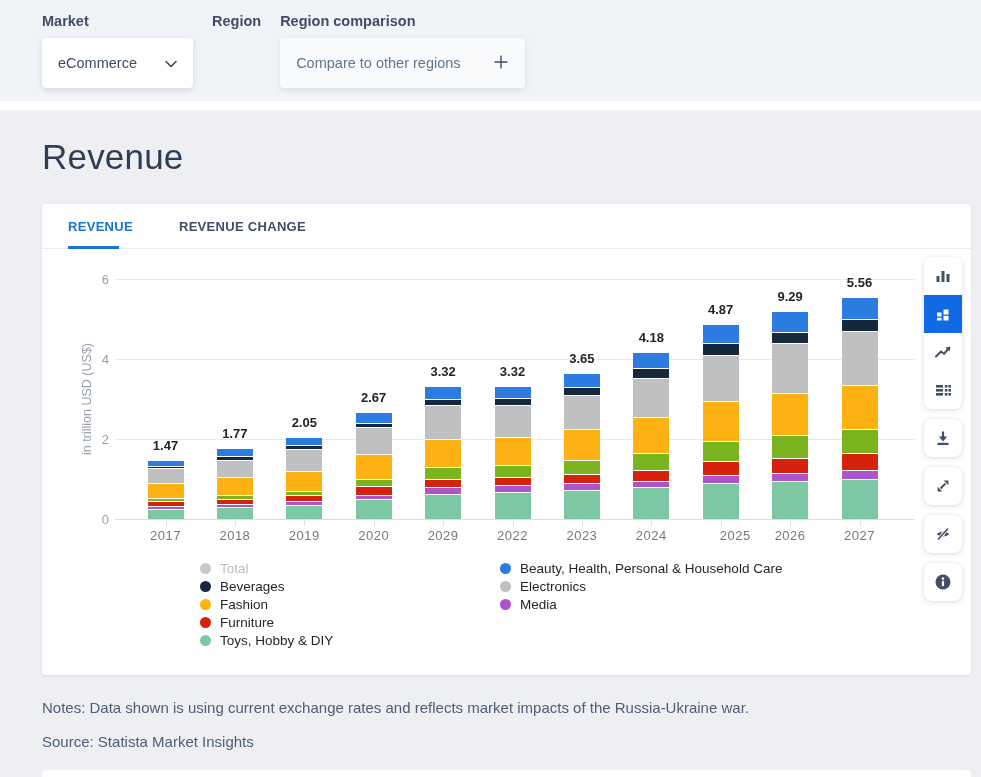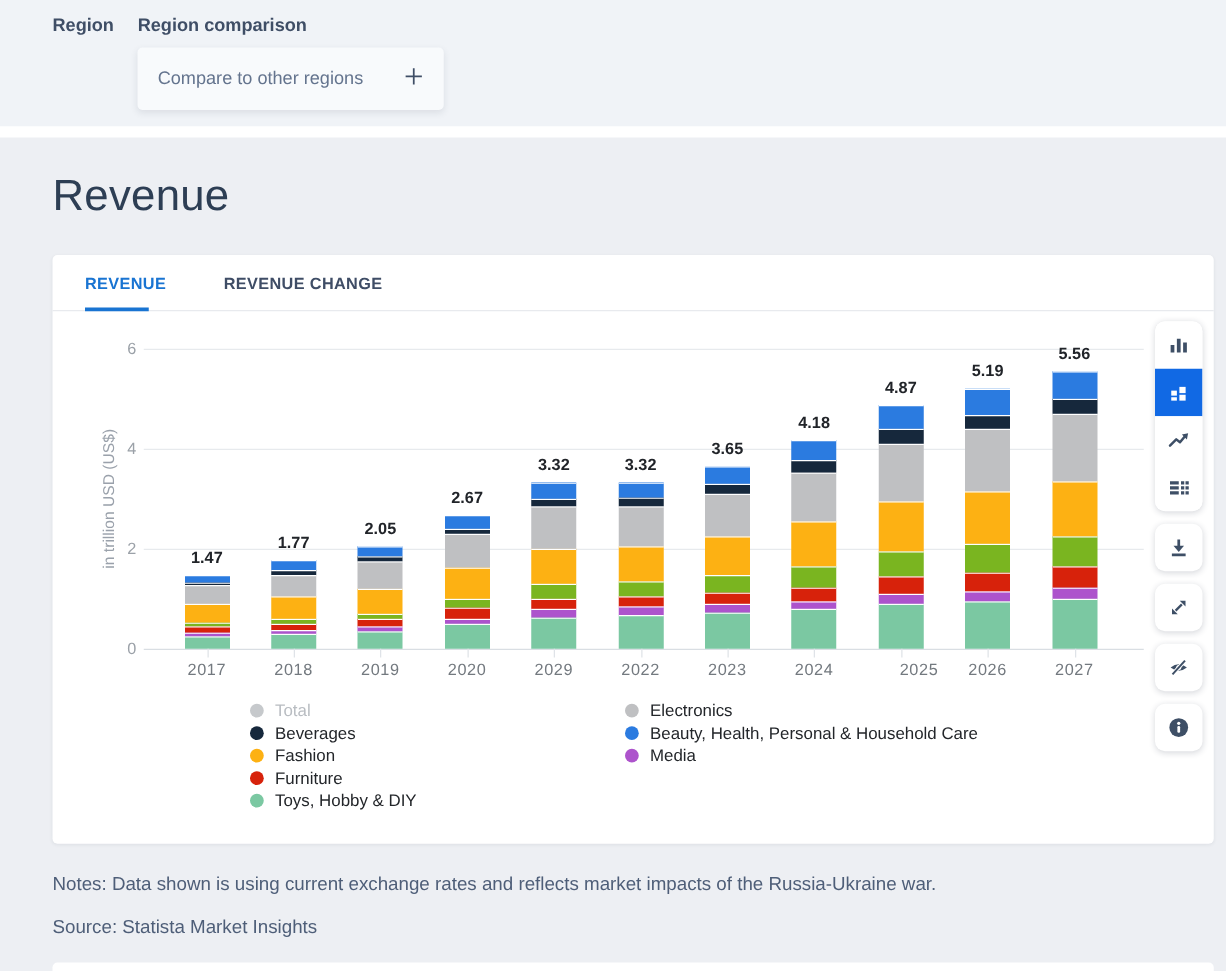--- a/index.html
+++ b/index.html
@@ -79,20 +79,31 @@
   .footer p { font-size:15px; color:#4e5e78; margin-top:17px; }
   .footer p:first-child { margin-top:24px; }
   .bottom-strip { position:absolute; left:42px; bottom:0; width:929px;
     height:7px; background:#fff; border-radius:4px 4px 0 0; }
 </style>
 </head>
 <body>
 
 <div class="topbar">
   <div class="filter-group">
+    <div class="flabel">Market</div>
+    <div class="selbox w151">
+      <span>eCommerce</span>
+      <span>
+        <svg width="12" height="8" viewBox="0 0 12 8">
+            <path d="M1 1.5 L6 6.5 L11 1.5" fill="none" stroke="#3c4b63" stroke-width="1.6" stroke-linecap="round" stroke-linejoin="round"></path>
+          </svg>
+      </span>
+    </div>
+  </div>
+  <div class="filter-group">
     <div class="flabel">Region</div>
   </div>
   <div class="filter-group">
     <div class="flabel">Region comparison</div>
     <div class="selbox compare">
       <span>Compare to other regions</span>
       <span>
         <svg width="16" height="16" viewBox="0 0 16 16">
             <path d="M8 1.5 V14.5 M1.5 8 H14.5" stroke="#3f4e66" stroke-width="1.4"></path>
           </svg>
@@ -237,21 +248,21 @@
         <div class="bar-stack" style="left: 657.1px; height: 207.6px;">
           <div class="seg" style="bottom: 0px; height: 37.6px; background: rgb(123, 200, 162);"></div>
           <div class="seg" style="bottom: 37.6px; height: 8.4px; background: rgb(173, 83, 204);"></div>
           <div class="seg" style="bottom: 46px; height: 15.2px; background: rgb(215, 34, 11);"></div>
           <div class="seg" style="bottom: 61.2px; height: 22.8px; background: rgb(122, 181, 32);"></div>
           <div class="seg" style="bottom: 84px; height: 41.6px; background: rgb(253, 177, 19);"></div>
           <div class="seg" style="bottom: 125.6px; height: 50px; background: rgb(191, 192, 194);"></div>
           <div class="seg" style="bottom: 175.6px; height: 11.6px; background: rgb(22, 40, 60);"></div>
           <div class="seg" style="bottom: 187.2px; height: 20.4px; background: rgb(43, 123, 224);"></div>
         </div>
-        <div class="total-label" style="left: 645.1px; bottom: 214.6px;">5.19</div>
+        <div class="total-label" style="left: 645.1px; bottom: 214.6px;">9.29</div>
         <div class="xtick" style="left: 675.1px;"></div>
         <div class="xlabel" style="left: 645.1px;">2026</div>
         <div class="bar-stack" style="left: 726.5px; height: 222.4px;">
           <div class="seg" style="bottom: 0px; height: 40px; background: rgb(123, 200, 162);"></div>
           <div class="seg" style="bottom: 40px; height: 8.8px; background: rgb(173, 83, 204);"></div>
           <div class="seg" style="bottom: 48.8px; height: 16.8px; background: rgb(215, 34, 11);"></div>
           <div class="seg" style="bottom: 65.6px; height: 24.8px; background: rgb(122, 181, 32);"></div>
           <div class="seg" style="bottom: 90.4px; height: 43.6px; background: rgb(253, 177, 19);"></div>
           <div class="seg" style="bottom: 134px; height: 54px; background: rgb(191, 192, 194);"></div>
           <div class="seg" style="bottom: 188px; height: 12.4px; background: rgb(22, 40, 60);"></div>
@@ -285,26 +296,26 @@
           <span class="ldot" style="background: rgb(215, 34, 11);"></span>
           <span>Furniture</span>
         </div>
         <div class="litem">
           <span class="ldot" style="background: rgb(123, 200, 162);"></span>
           <span>Toys, Hobby &amp; DIY</span>
         </div>
       </div>
     <div class="lcol c2">
         <div class="litem">
+          <span class="ldot" style="background: rgb(43, 123, 224);"></span>
+          <span>Beauty, Health, Personal &amp; Household Care</span>
+        </div>
+        <div class="litem">
           <span class="ldot" style="background: rgb(191, 192, 194);"></span>
           <span>Electronics</span>
-        </div>
-        <div class="litem">
-          <span class="ldot" style="background: rgb(43, 123, 224);"></span>
-          <span>Beauty, Health, Personal &amp; Household Care</span>
         </div>
         <div class="litem">
           <span class="ldot" style="background: rgb(173, 83, 204);"></span>
           <span>Media</span>
         </div>
       </div>
   </div>
 
   <div class="toolbar">
     <div class="tgroup">

